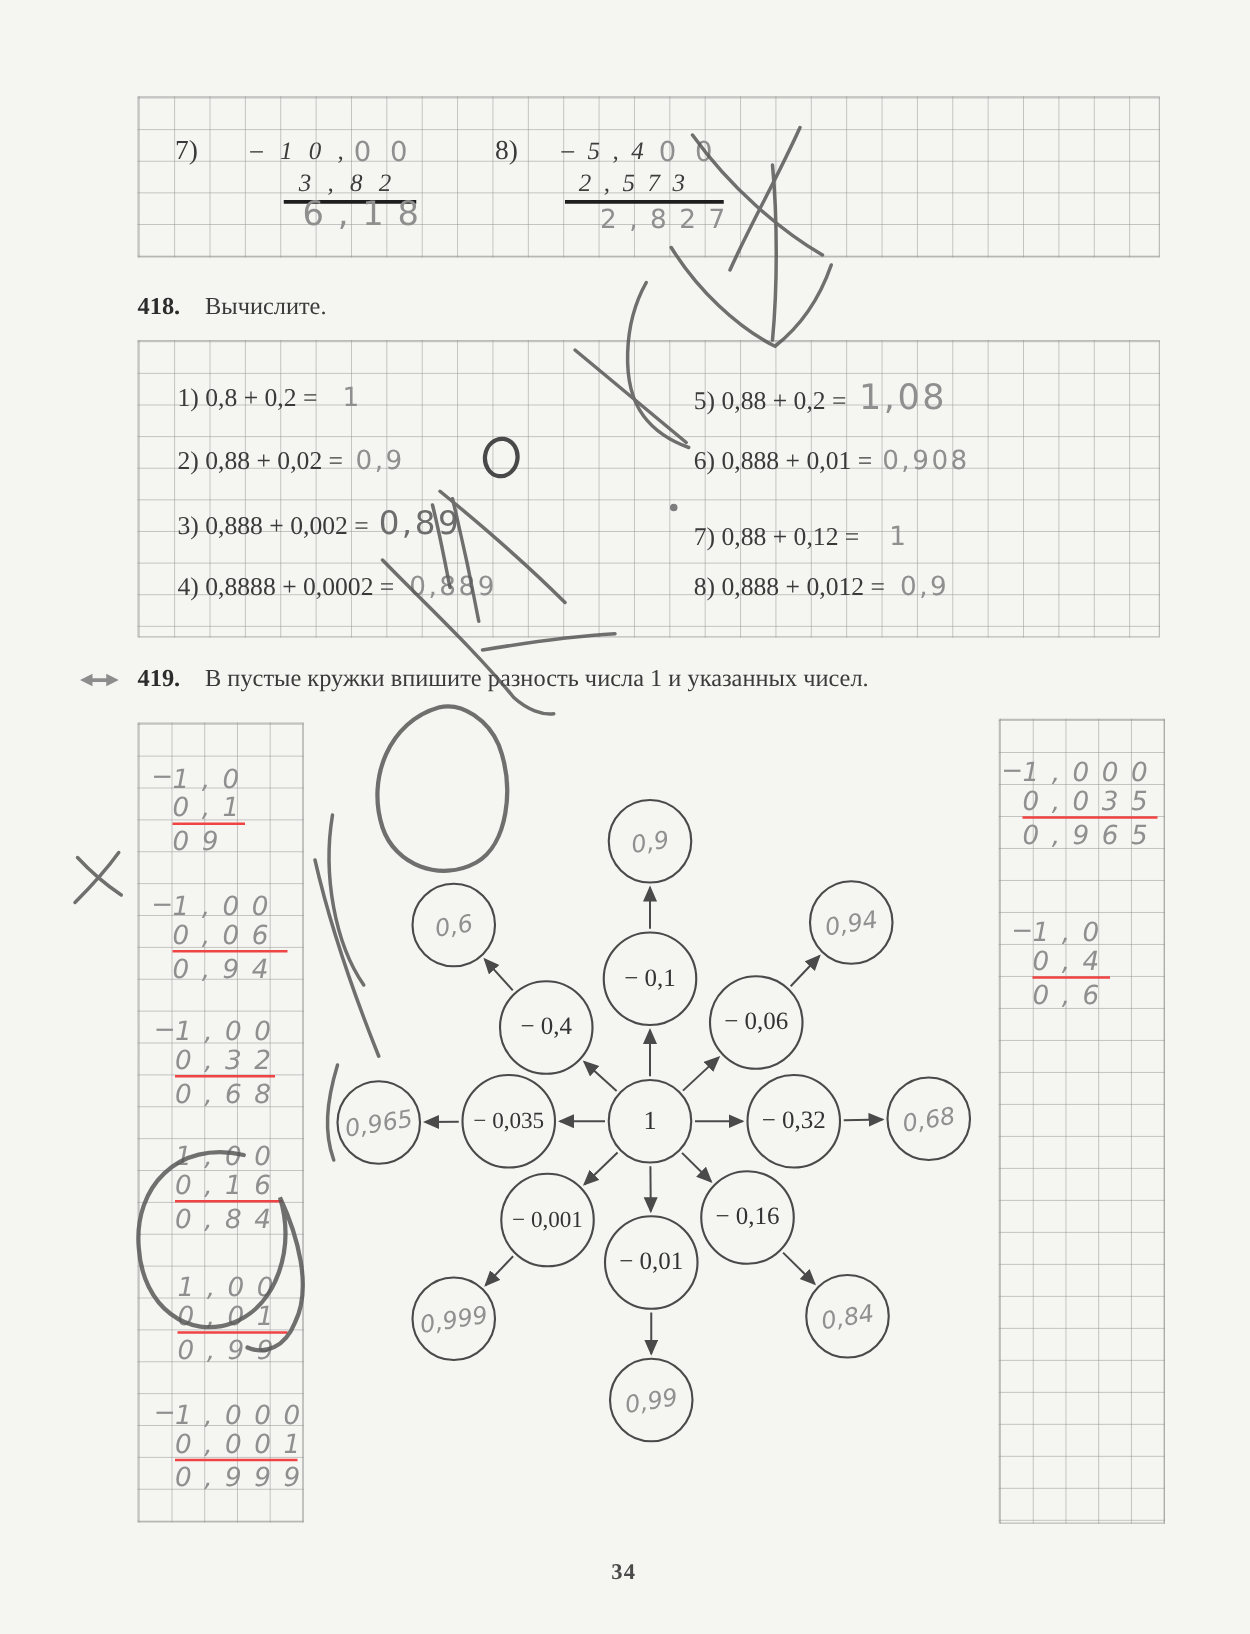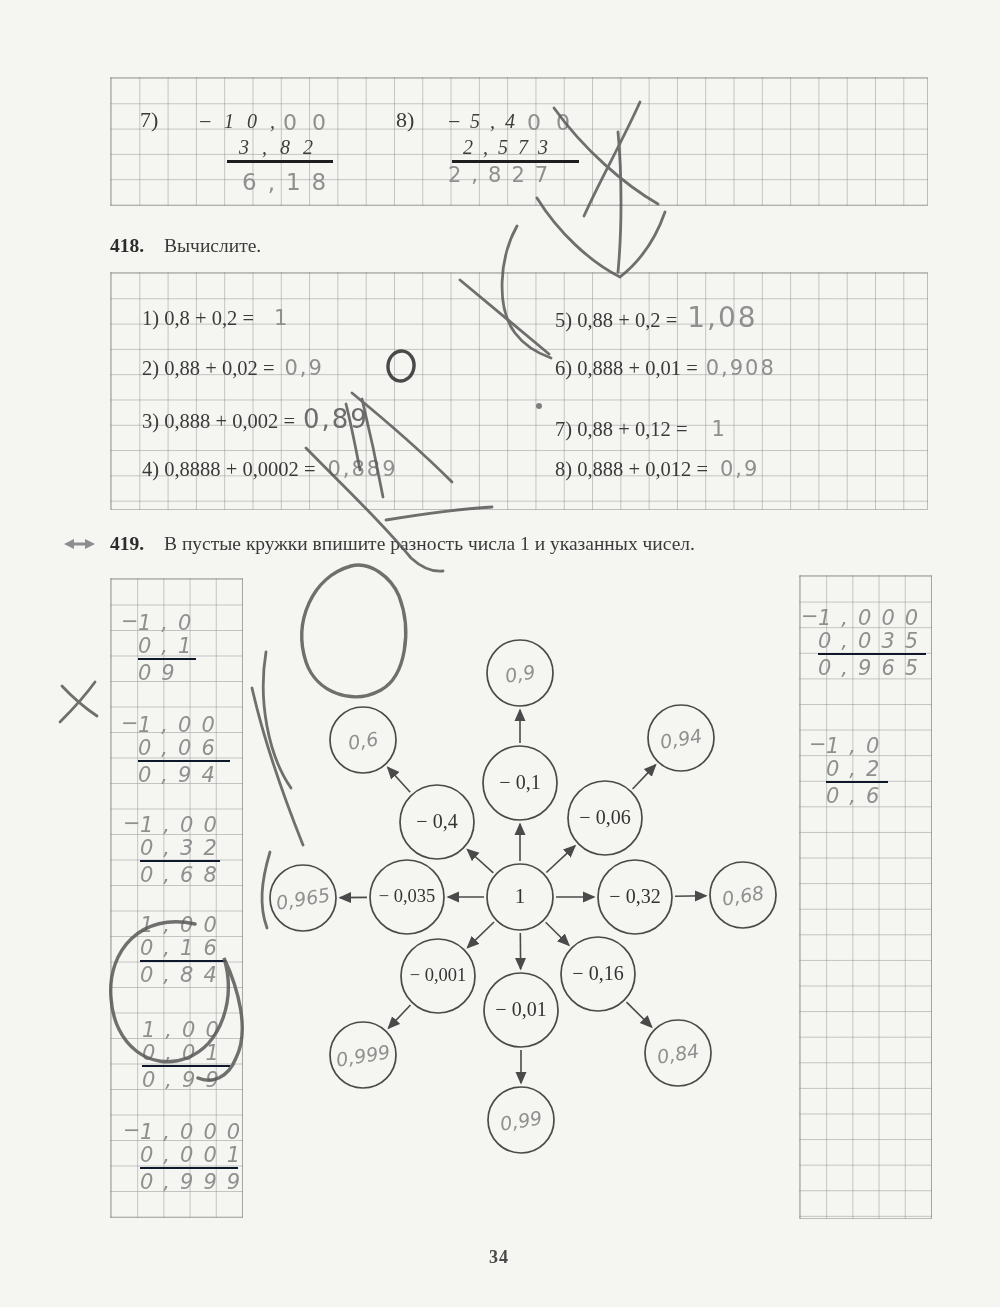--- a/index.html
+++ b/index.html
@@ -19,21 +19,21 @@
   .heading{font-size:19.5px;line-height:26px;}
   .digits{font-size:20px;line-height:26px;font-style:italic;color:#3d3d3d;}
   
   .hw{font-family:"DejaVu Sans",sans-serif;color:#8f8f8f;}
   .hw-dark{color:#6d6d6d;}
   .subline{position:absolute;height:3px;background:#1e1e1e;}
   
   .scratch{position:absolute;font-family:"DejaVu Sans",sans-serif;font-style:italic;
            color:#8f8f8f;font-size:21px;}
   .scratch .row{height:23px;line-height:23px;letter-spacing:10px;}
-  .scratch .row.sub{border-bottom:2px solid #0f172a;}
+  .scratch .row.sub{border-bottom:2px solid #ef4444;}
   .scratch .row.res{margin-top:2px;}
   .scratch .minus{position:absolute;left:-17px;top:-2px;letter-spacing:0;}
   .pgnum{font-size:18px;font-weight:bold;color:#4a4a4a;letter-spacing:1px;}
   svg{position:absolute;left:0;top:0;pointer-events:none;}
   .op-text{font-family:"Liberation Serif",serif;fill:#333;}
   .ans-text{font-family:"DejaVu Sans",sans-serif;font-style:italic;fill:#909090;}
 </style>
 </head>
 <body>
 
@@ -41,29 +41,29 @@
 <div class="grid" style="left:110px;top:272px;width:816px;height:236px;background-size:28.3px 25.3px;"></div>
 <div class="grid" style="left:110px;top:578px;width:131px;height:638px;background-size:26.2px 25.5px;"></div>
 <div class="grid" style="left:799px;top:575px;width:131px;height:642px;background-size:26.2px 25.6px;"></div>
 
 <div class="abs printed" style="left:140px;top:107px;font-size:22px">7)</div>
 <div class="abs printed" style="left:199px;top:109px;font-size:22px">−</div>
 <div class="abs digits" style="left:224px;top:108px;letter-spacing:13px">10,</div>
 <div class="abs hw" style="left:283px;top:110px;font-size:22px;letter-spacing:15px">00</div>
 <div class="abs digits" style="left:239px;top:134px;letter-spacing:13px">3,82</div>
 <div class="subline" style="left:227px;top:160px;width:106px"></div>
-<div class="abs hw" style="left:242px;top:169px;font-size:23px;letter-spacing:11px">6,18</div>
+<div class="abs hw" style="left:242px;top:156px;font-size:27px;letter-spacing:11px">6,18</div>
 
 <div class="abs printed" style="left:396px;top:107px;font-size:22px">8)</div>
 <div class="abs printed" style="left:448px;top:109px;font-size:22px">−</div>
 <div class="abs digits" style="left:470px;top:108px;letter-spacing:10px">5,4</div>
 <div class="abs hw" style="left:527px;top:110px;font-size:22px;letter-spacing:15px">00</div>
 <div class="abs digits" style="left:463px;top:134px;letter-spacing:10px">2,573</div>
 <div class="subline" style="left:452px;top:160px;width:127px"></div>
-<div class="abs hw" style="left:448px;top:163px;font-size:21px;letter-spacing:10px">2,827</div>
+<div class="abs hw" style="left:480px;top:163px;font-size:21px;letter-spacing:10px">2,827</div>
 
 <div class="abs printed heading bold" style="left:110px;top:233px">418.</div>
 <div class="abs printed heading" style="left:164px;top:233px">Вычислите.</div>
 
 <div id="items418">
     <div class="abs eq" style="left: 142px; top: 305px;"><span class="printed eq">1) 0,8 + 0,2 =</span><span class="hw" style="font-size: 21px; margin-left: 20px; letter-spacing: 2px;">1</span></div>
     <div class="abs eq" style="left: 142px; top: 355.3px;"><span class="printed eq">2) 0,88 + 0,02 =</span><span class="hw" style="font-size: 21px; margin-left: 10px; letter-spacing: 2px;">0,9</span></div>
     <div class="abs eq" style="left: 142px; top: 405.6px;"><span class="printed eq">3) 0,888 + 0,002 =</span><span class="hw hw-dark" style="font-size: 26px; margin-left: 8px; letter-spacing: 2px;">0,89</span></div>
     <div class="abs eq" style="left: 142px; top: 455.9px;"><span class="printed eq">4) 0,8888 + 0,0002 =</span><span class="hw" style="font-size: 21px; margin-left: 12px; letter-spacing: 2px;">0,889</span></div>
     <div class="abs eq" style="left: 555px; top: 305px;"><span class="printed eq">5) 0,88 + 0,2 =</span><span class="hw" style="font-size: 28px; margin-left: 10px; letter-spacing: 2px;">1,08</span></div>
@@ -109,21 +109,21 @@
       <div class="row sub">0,001</div>
       <div class="row res">0,999</div>
     </div>
     <div class="scratch" style="left: 818px; top: 607px; width: 108px;">
       <div class="row"><span class="minus">−</span><span>1,000</span></div>
       <div class="row sub">0,035</div>
       <div class="row res">0,965</div>
     </div>
     <div class="scratch" style="left: 826px; top: 735px; width: 62px;">
       <div class="row"><span class="minus">−</span><span>1,0</span></div>
-      <div class="row sub">0,2</div>
+      <div class="row sub">0,4</div>
       <div class="row res">0,6</div>
     </div>
   </div>
 
 <svg id="overlay" width="1000" height="1307" viewBox="0 0 1000 1307">
   <defs>
     <marker id="ah" markerWidth="9" markerHeight="8" refX="7" refY="3.5" orient="auto">
       <path d="M0,0 L8,3.5 L0,7 Z" fill="#4a4a4a"></path>
     </marker>
   </defs>

